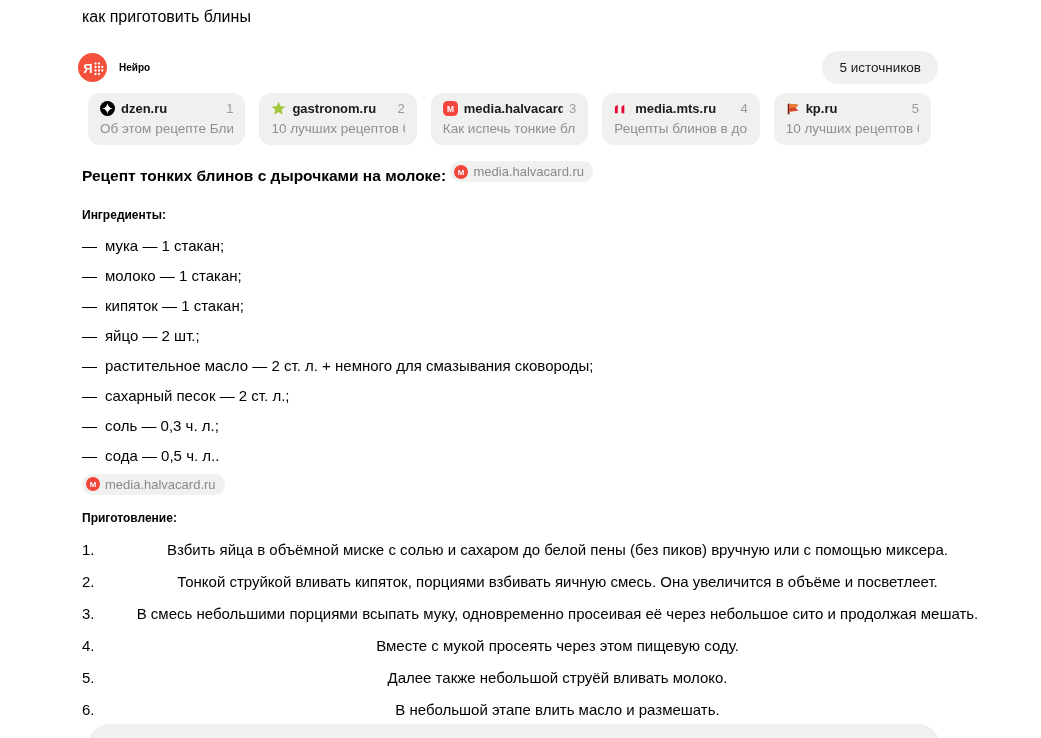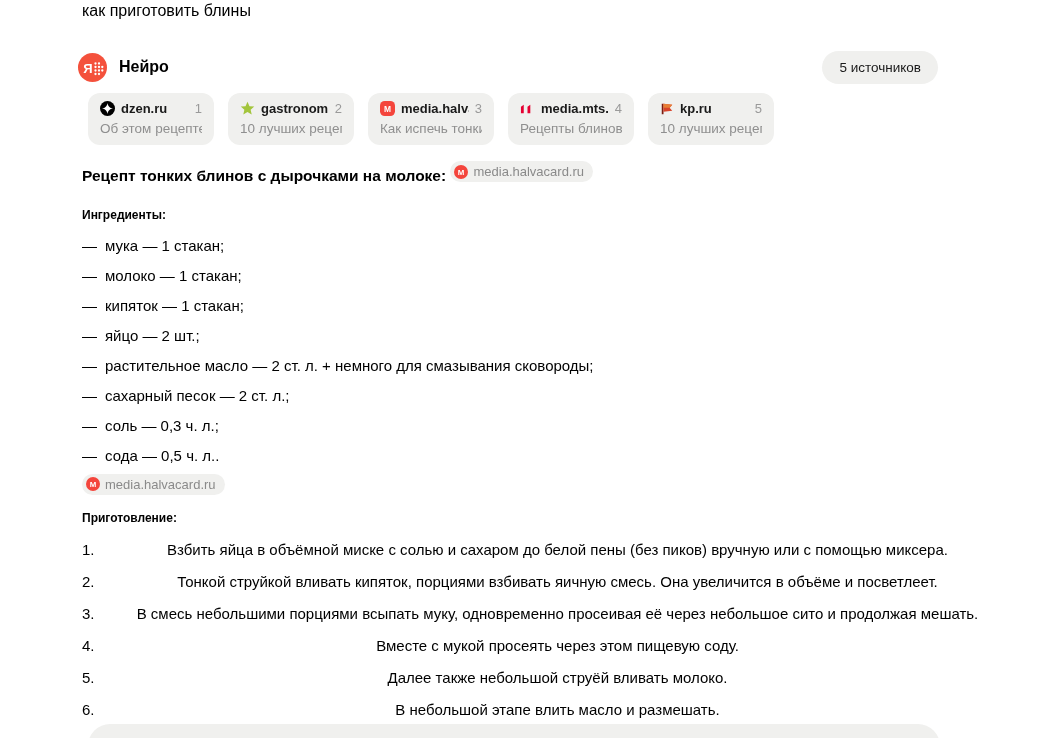--- a/index.html
+++ b/index.html
@@ -3,36 +3,36 @@
 <meta charset="utf-8">
 <style>
   * { margin:0; padding:0; box-sizing:border-box; }
   html,body { background:#fff; }
   .page {
     position:relative; width:1041px; height:738px; overflow:hidden;
     background:#fff; color:#000;
     font-family:"Liberation Sans", sans-serif;
   }
   .query {
-    position:absolute; left:82px; top:2px;
+    position:absolute; left:82px; top:8px;
     font-size:16px; font-weight:400; color:#000;
   }
   .header-row {
     position:absolute; left:78px; top:50px; width:860px; height:34px;
     display:flex; align-items:center;
   }
   .neuro-logo { width:29px; height:29px; display:block; }
-  .brand { margin-left:12px; font-size:16px; font-weight:700; color:#000; }
+  .brand { margin-left:12px; font-size:10px; font-weight:700; color:#000; }
   .sources-btn {
     margin-left:auto; background:#f0f0ee; border:none; cursor:pointer;
     border-radius:17px; padding:9px 17px; font-size:13.5px; color:#1a1a1a;
     font-family:"Liberation Sans", sans-serif;
   }
   .sources-row {
-    position:absolute; left:88px; top:93px; width:686px;
+    position:absolute; left:88px; top:93px; width:843px;
     display:flex; gap:14px;
   }
   .src-card {
     flex:1 1 0; min-width:0; background:#f0f0ee; border-radius:12px;
     padding:8px 12px 9px; cursor:pointer;
   }
   .src-card .trow { display:flex; align-items:center; gap:6px; }
   .src-card .domain {
     font-size:13px; font-weight:700; color:#1a1a1a;
     white-space:nowrap; overflow:hidden; min-width:0;

